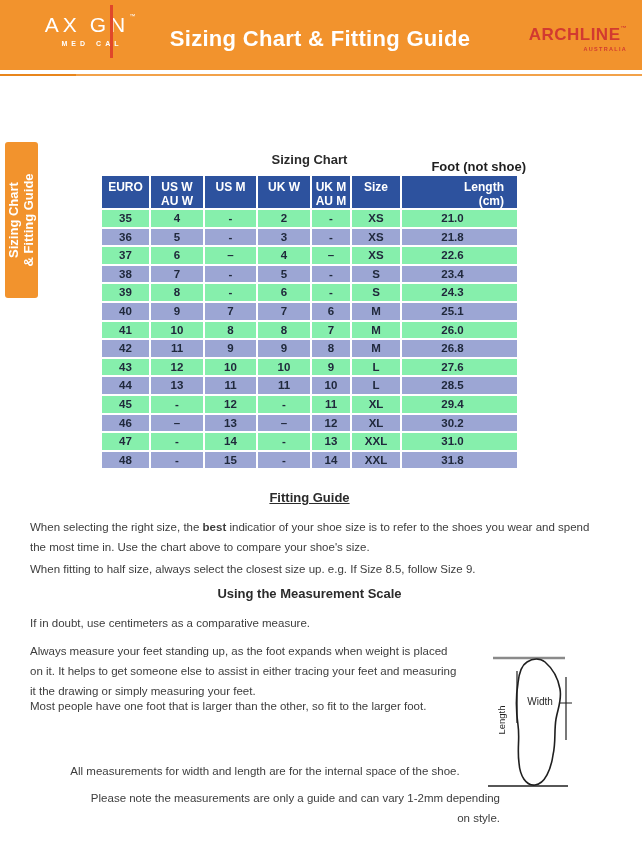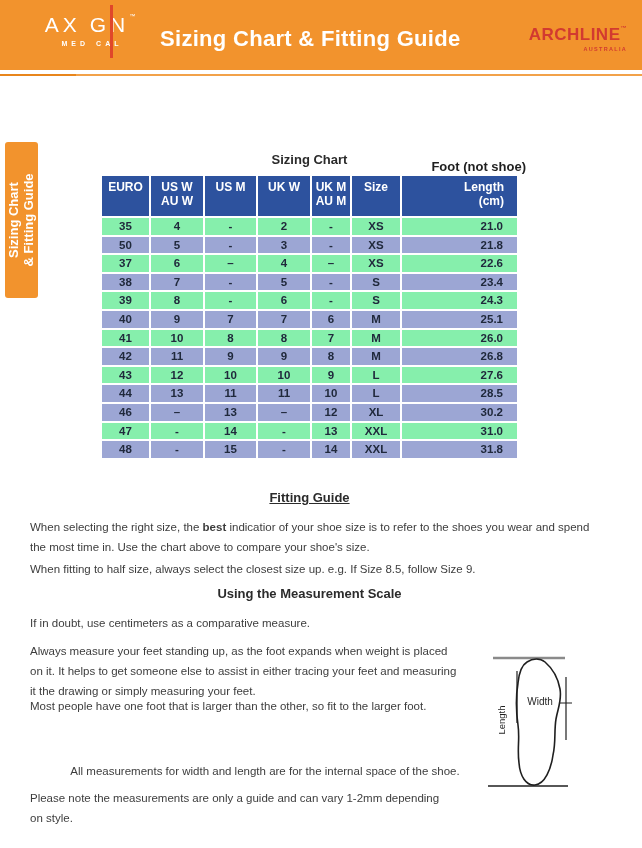--- a/index.html
+++ b/index.html
@@ -13,21 +13,21 @@
   .divider-accent { position:absolute; left:0; top:74px; width:76px; height:2px; background:#E8861C; }
 
   .axign { position:absolute; left:42px; top:13px; width:100px; text-align:center; color:#fff; }
   .axign-name { font-size:21px; letter-spacing:4px; font-weight:normal; white-space:nowrap; }
   .axign-name .gap { display:inline-block; width:9px; }
   .axign-tm { font-size:6px; vertical-align:top; }
   .axign-line { position:absolute; left:68px; top:-8px; width:2.5px; height:53px; background:#E0472A; }
   .axign-sub { margin-top:3px; font-size:7px; font-weight:bold; letter-spacing:4px; white-space:nowrap; }
   .axign-sub .gap { display:inline-block; width:7px; }
 
-  .doc-title { position:absolute; left:160px; top:26px; width:320px; text-align:left;
+  .doc-title { position:absolute; left:160px; top:26px; width:320px; text-align:center;
                color:#ffffff; font-size:22px; font-weight:bold; letter-spacing:0.3px; }
 
   .archline { position:absolute; right:15px; top:25px; text-align:right; color:#D23A30; }
   .arch-name { font-size:17px; font-weight:bold; letter-spacing:0.5px; }
   .arch-tm { font-size:6px; vertical-align:top; }
   .arch-sub { font-size:5.5px; font-weight:bold; letter-spacing:1.3px; margin-top:1px; }
 
   
   .side-tab { position:absolute; left:5px; top:142px; width:33px; height:156px;
               background:#F2932D; border-radius:3px; }
@@ -38,41 +38,41 @@
   
   .section-h { position:absolute; left:102px; width:415px; text-align:center;
                font-size:13px; font-weight:bold; color:#2b2b2b; }
   .chart-title { top:152px; }
   .foot-label { position:absolute; right:116px; top:159px; font-size:13px; font-weight:bold; color:#1f1f1f; }
 
   .sizing-table { position:absolute; left:102px; top:176px; width:415px;
                   border-collapse:separate; border-spacing:0; table-layout:fixed; }
   .sizing-table th { background:#2D529E; color:#fff; font-size:12px; font-weight:bold;
                      line-height:14px; white-space:pre-line; height:32px; vertical-align:top;
-                     padding:4px 0 8px 0; text-align:center; border-right:2px solid #fff; }
+                     padding:4px 0 0 0; text-align:center; border-right:2px solid #fff; }
   .sizing-table th:last-child { border-right:none; text-align:right; padding-right:13px; }
   .sizing-table td { height:16.6px; line-height:16.6px; text-align:center; font-size:11.5px;
                      font-weight:bold; color:#20293C; padding:0;
                      border-top:2px solid #fff; border-right:2px solid #fff; }
-  .sizing-table td:last-child { border-right:none; text-align:right; padding-right:14px; }
+  .sizing-table td:last-child { border-right:none; padding-right:14px; }
   .row-med td   { background:#86efac; }
   .row-light td { background:#9CA6D4; }
 
   
   .heading-fitting { top:490px;text-decoration:underline; }
   .heading-measure { top:586px; }
   .body-p { position:absolute; left:30px; font-size:11.5px; line-height:20px;
             color:#3d3d3d; white-space:pre-line; }
   .p1 { top:517px; width:604px; }
   .p2 { top:559px; width:604px; }
   .mp1 { top:613px; width:560px; }
   .mp2 { top:641px; width:470px; }
   .mp3 { top:696px; width:470px; }
   .mp4 { top:761px; width:470px;text-align:center; }
-  .mp5 { top:788px; width:470px; }
+  .mp5 { top:788px; width:470px;text-align:right; }
 
   
   .foot-diagram { position:absolute; left:483px; top:645px; }
 </style>
 </head>
 <body>
 
 <div class="page">
 
   <div class="topbar">
@@ -131,21 +131,21 @@
         <tr class="row-med">
           <td>35</td>
           <td>4</td>
           <td>-</td>
           <td>2</td>
           <td>-</td>
           <td>XS</td>
           <td>21.0</td>
         </tr>
         <tr class="row-light">
-          <td>50</td>
+          <td>36</td>
           <td>5</td>
           <td>-</td>
           <td>3</td>
           <td>-</td>
           <td>XS</td>
           <td>21.8</td>
         </tr>
         <tr class="row-med">
           <td>37</td>
           <td>6</td>
@@ -210,20 +210,29 @@
           <td>27.6</td>
         </tr>
         <tr class="row-light">
           <td>44</td>
           <td>13</td>
           <td>11</td>
           <td>11</td>
           <td>10</td>
           <td>L</td>
           <td>28.5</td>
+        </tr>
+        <tr class="row-med">
+          <td>45</td>
+          <td>-</td>
+          <td>12</td>
+          <td>-</td>
+          <td>11</td>
+          <td>XL</td>
+          <td>29.4</td>
         </tr>
         <tr class="row-light">
           <td>46</td>
           <td>–</td>
           <td>13</td>
           <td>–</td>
           <td>12</td>
           <td>XL</td>
           <td>30.2</td>
         </tr>

